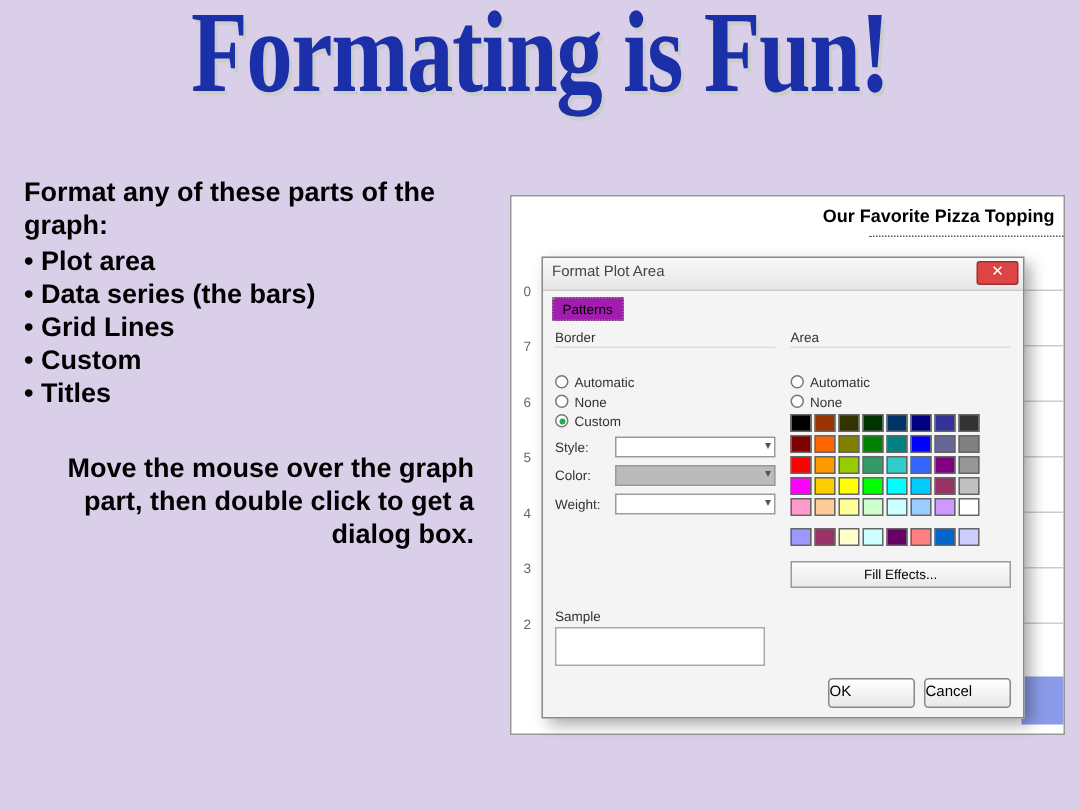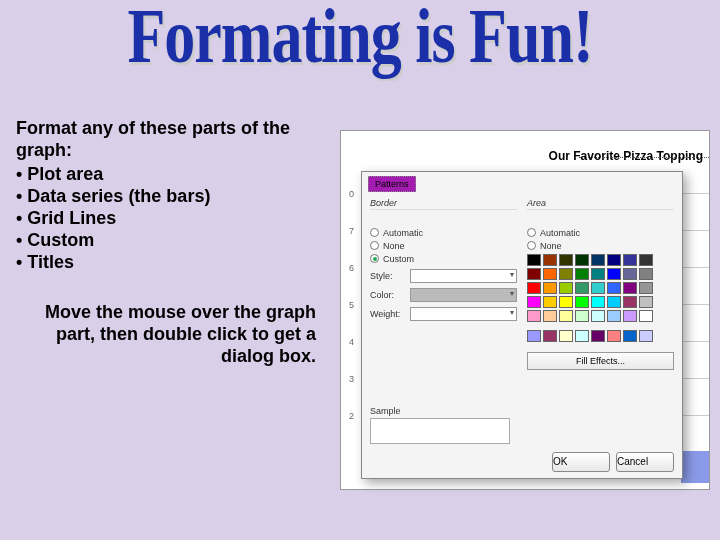--- a/index.html
+++ b/index.html
@@ -44,21 +44,21 @@
     position: absolute;
     top: 130px;
     left: 340px;
     width: 370px;
     height: 360px;
     background: #fff;
     border: 1px solid #999;
   }
   .chart-title {
     position: absolute;
-    top: 18px;
+    top: 6px;
     right: 6px;
     font-weight: bold;
     font-size: 12px;
     color: #000;
   }
   .dotted {
     position: absolute;
     top: 26px;
     right: 0;
     width: 130px;
@@ -143,21 +143,20 @@
   }
   .col {
     flex: 1;
   }
   .sec-head {
     font-size: 9px;
     color: #333;
     margin-bottom: 18px;
     border-bottom: 1px solid #ddd;
     padding-bottom: 1px;
-    font-style: italic;
   }
   .radio-row {
     display: flex;
     align-items: flex-start;
     gap: 4px;
     font-size: 9px;
     color: #333;
     margin: 3px 0;
   }
   .radio {
@@ -265,20 +264,26 @@
     <div class="gl" style="top:74px"></div>
     <div class="gl" style="top:111px"></div>
     <div class="gl" style="top:148px"></div>
     <div class="gl" style="top:185px"></div>
     <div class="gl" style="top:222px"></div>
     <div class="gl" style="top:259px"></div>
   </div>
   <div class="bluebar"></div>
 
   <div class="dlg">
+    <div class="dlg-titlebar">
+      <span>Format Plot Area</span>
+      <div class="dlg-close">
+        <span>✕</span>
+      </div>
+    </div>
     <div class="dlg-tab">Patterns</div>
 
     <div class="dlg-body">
       <div class="col">
         <div class="sec-head">Border</div>
         <div class="radio-row">
           <span class="radio"></span>
           <span>Automatic</span>
         </div>
         <div class="radio-row">

